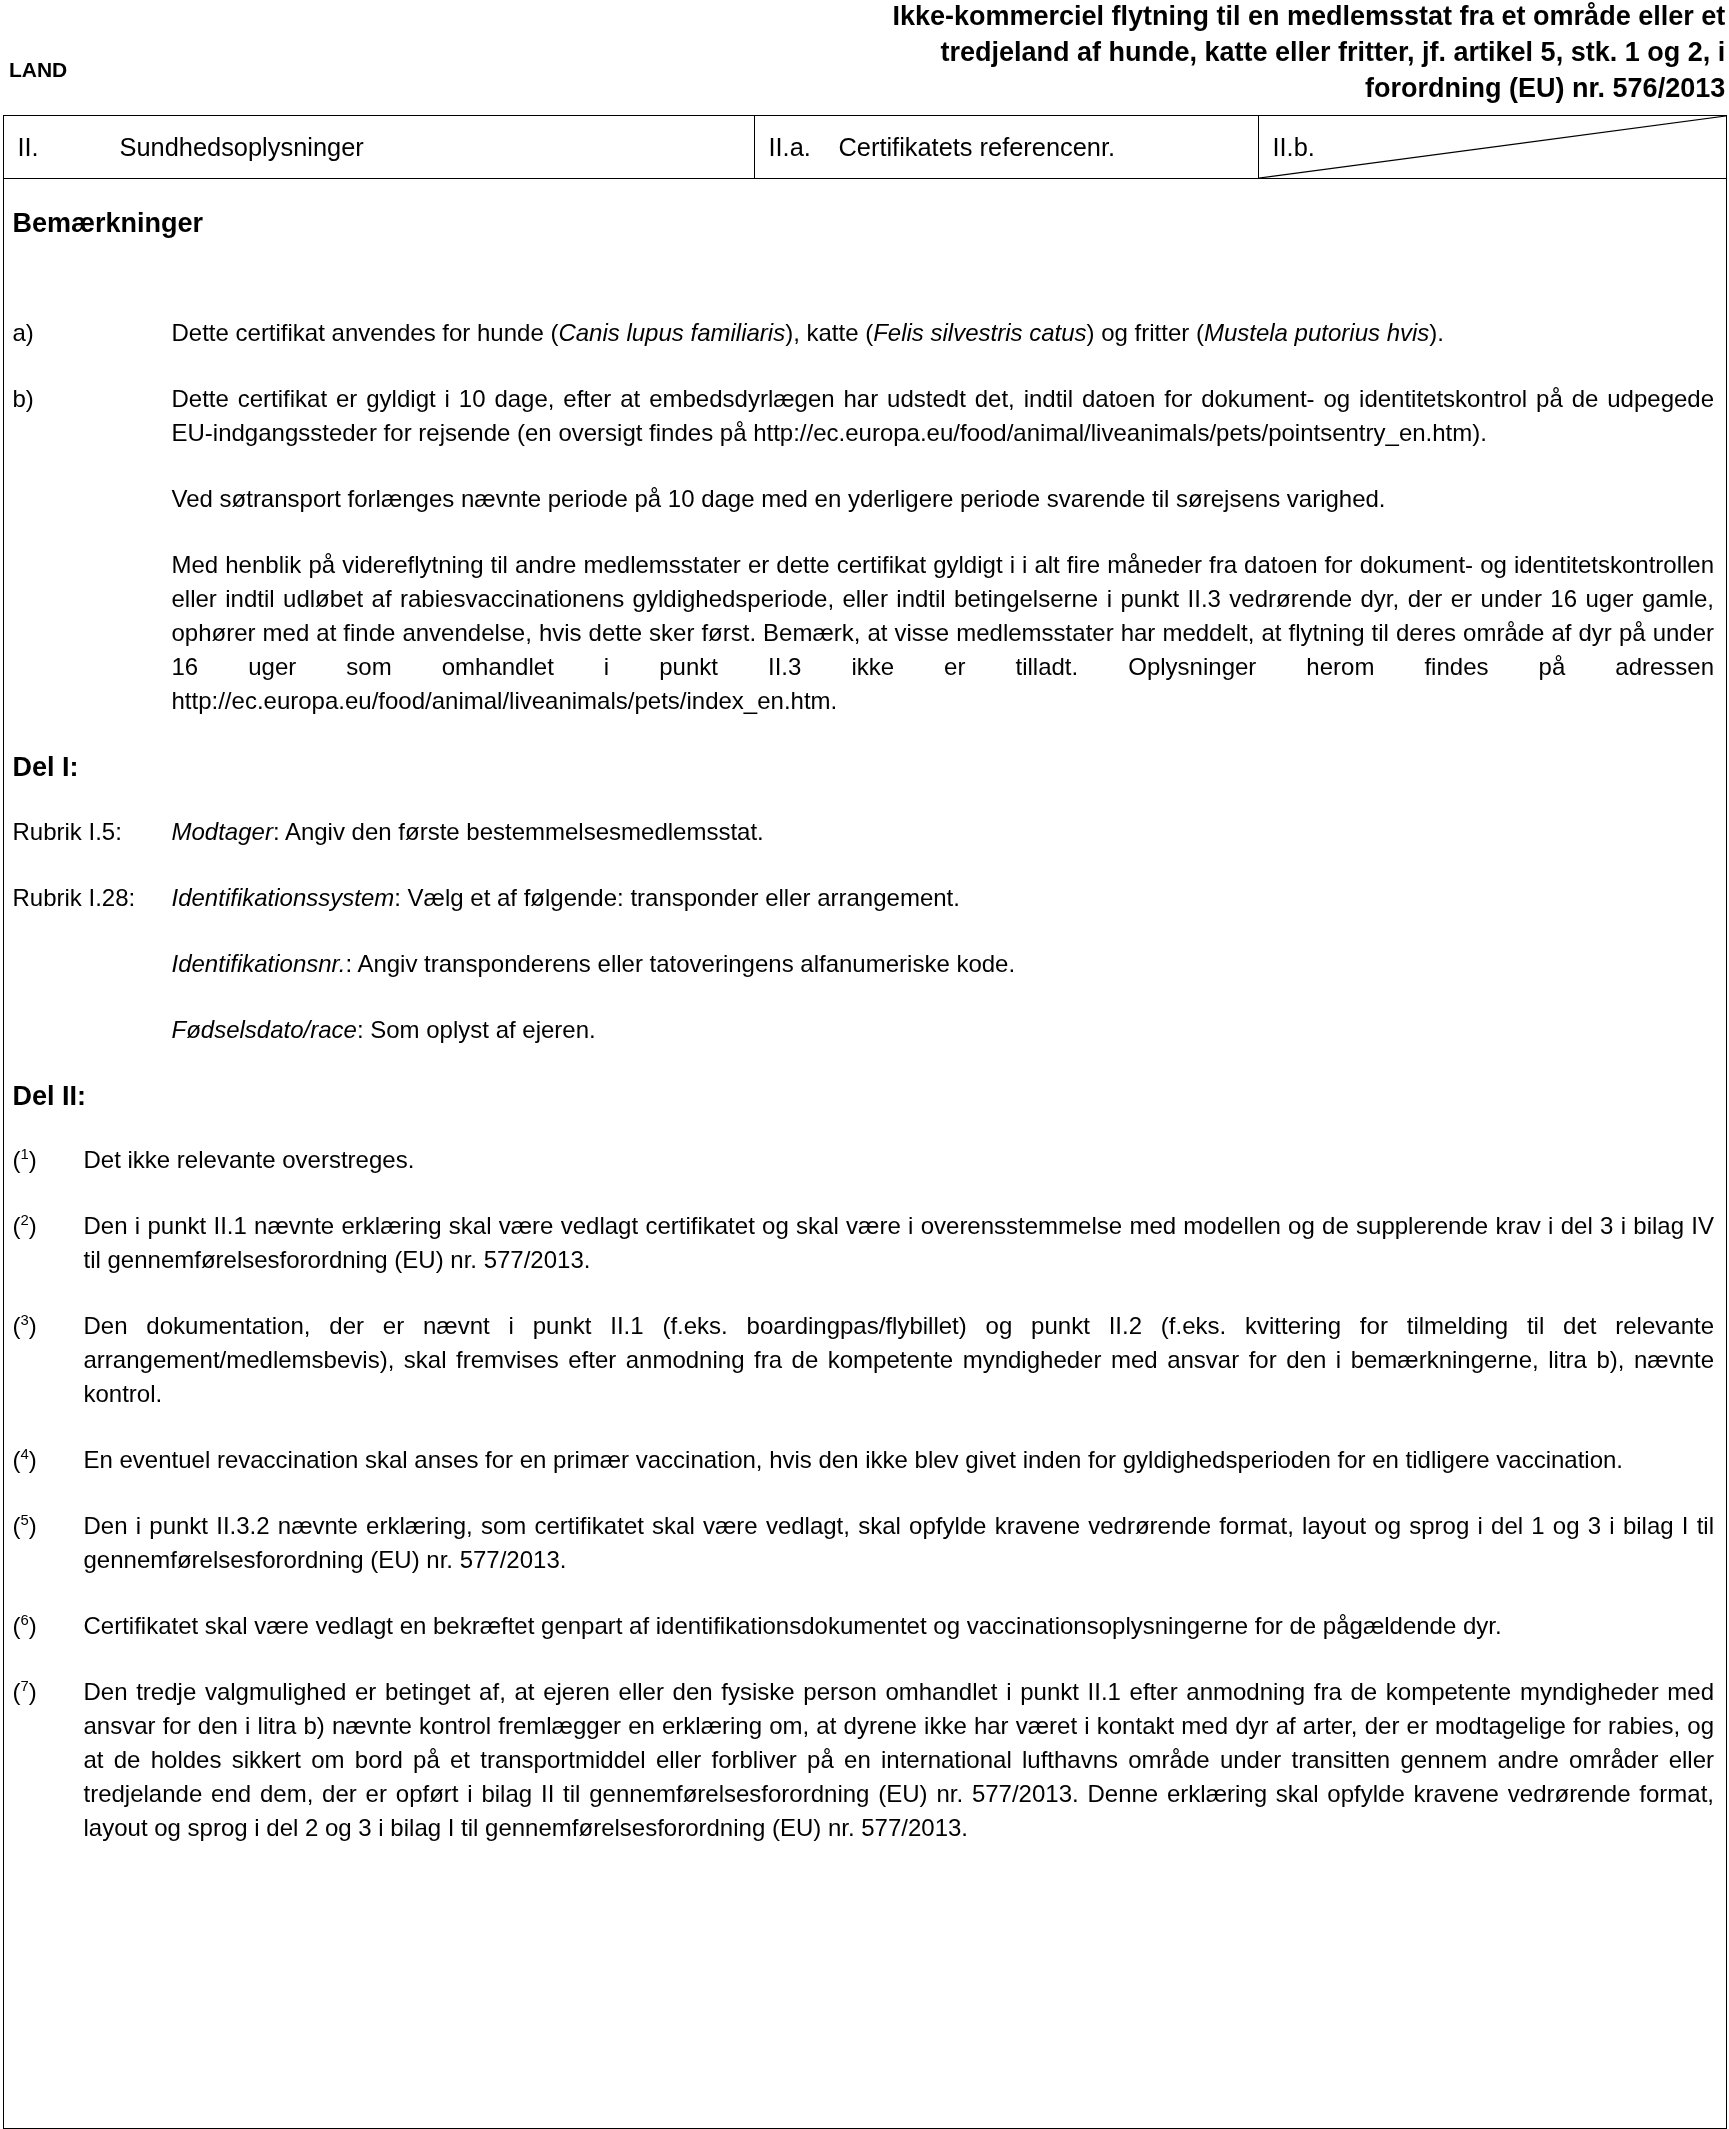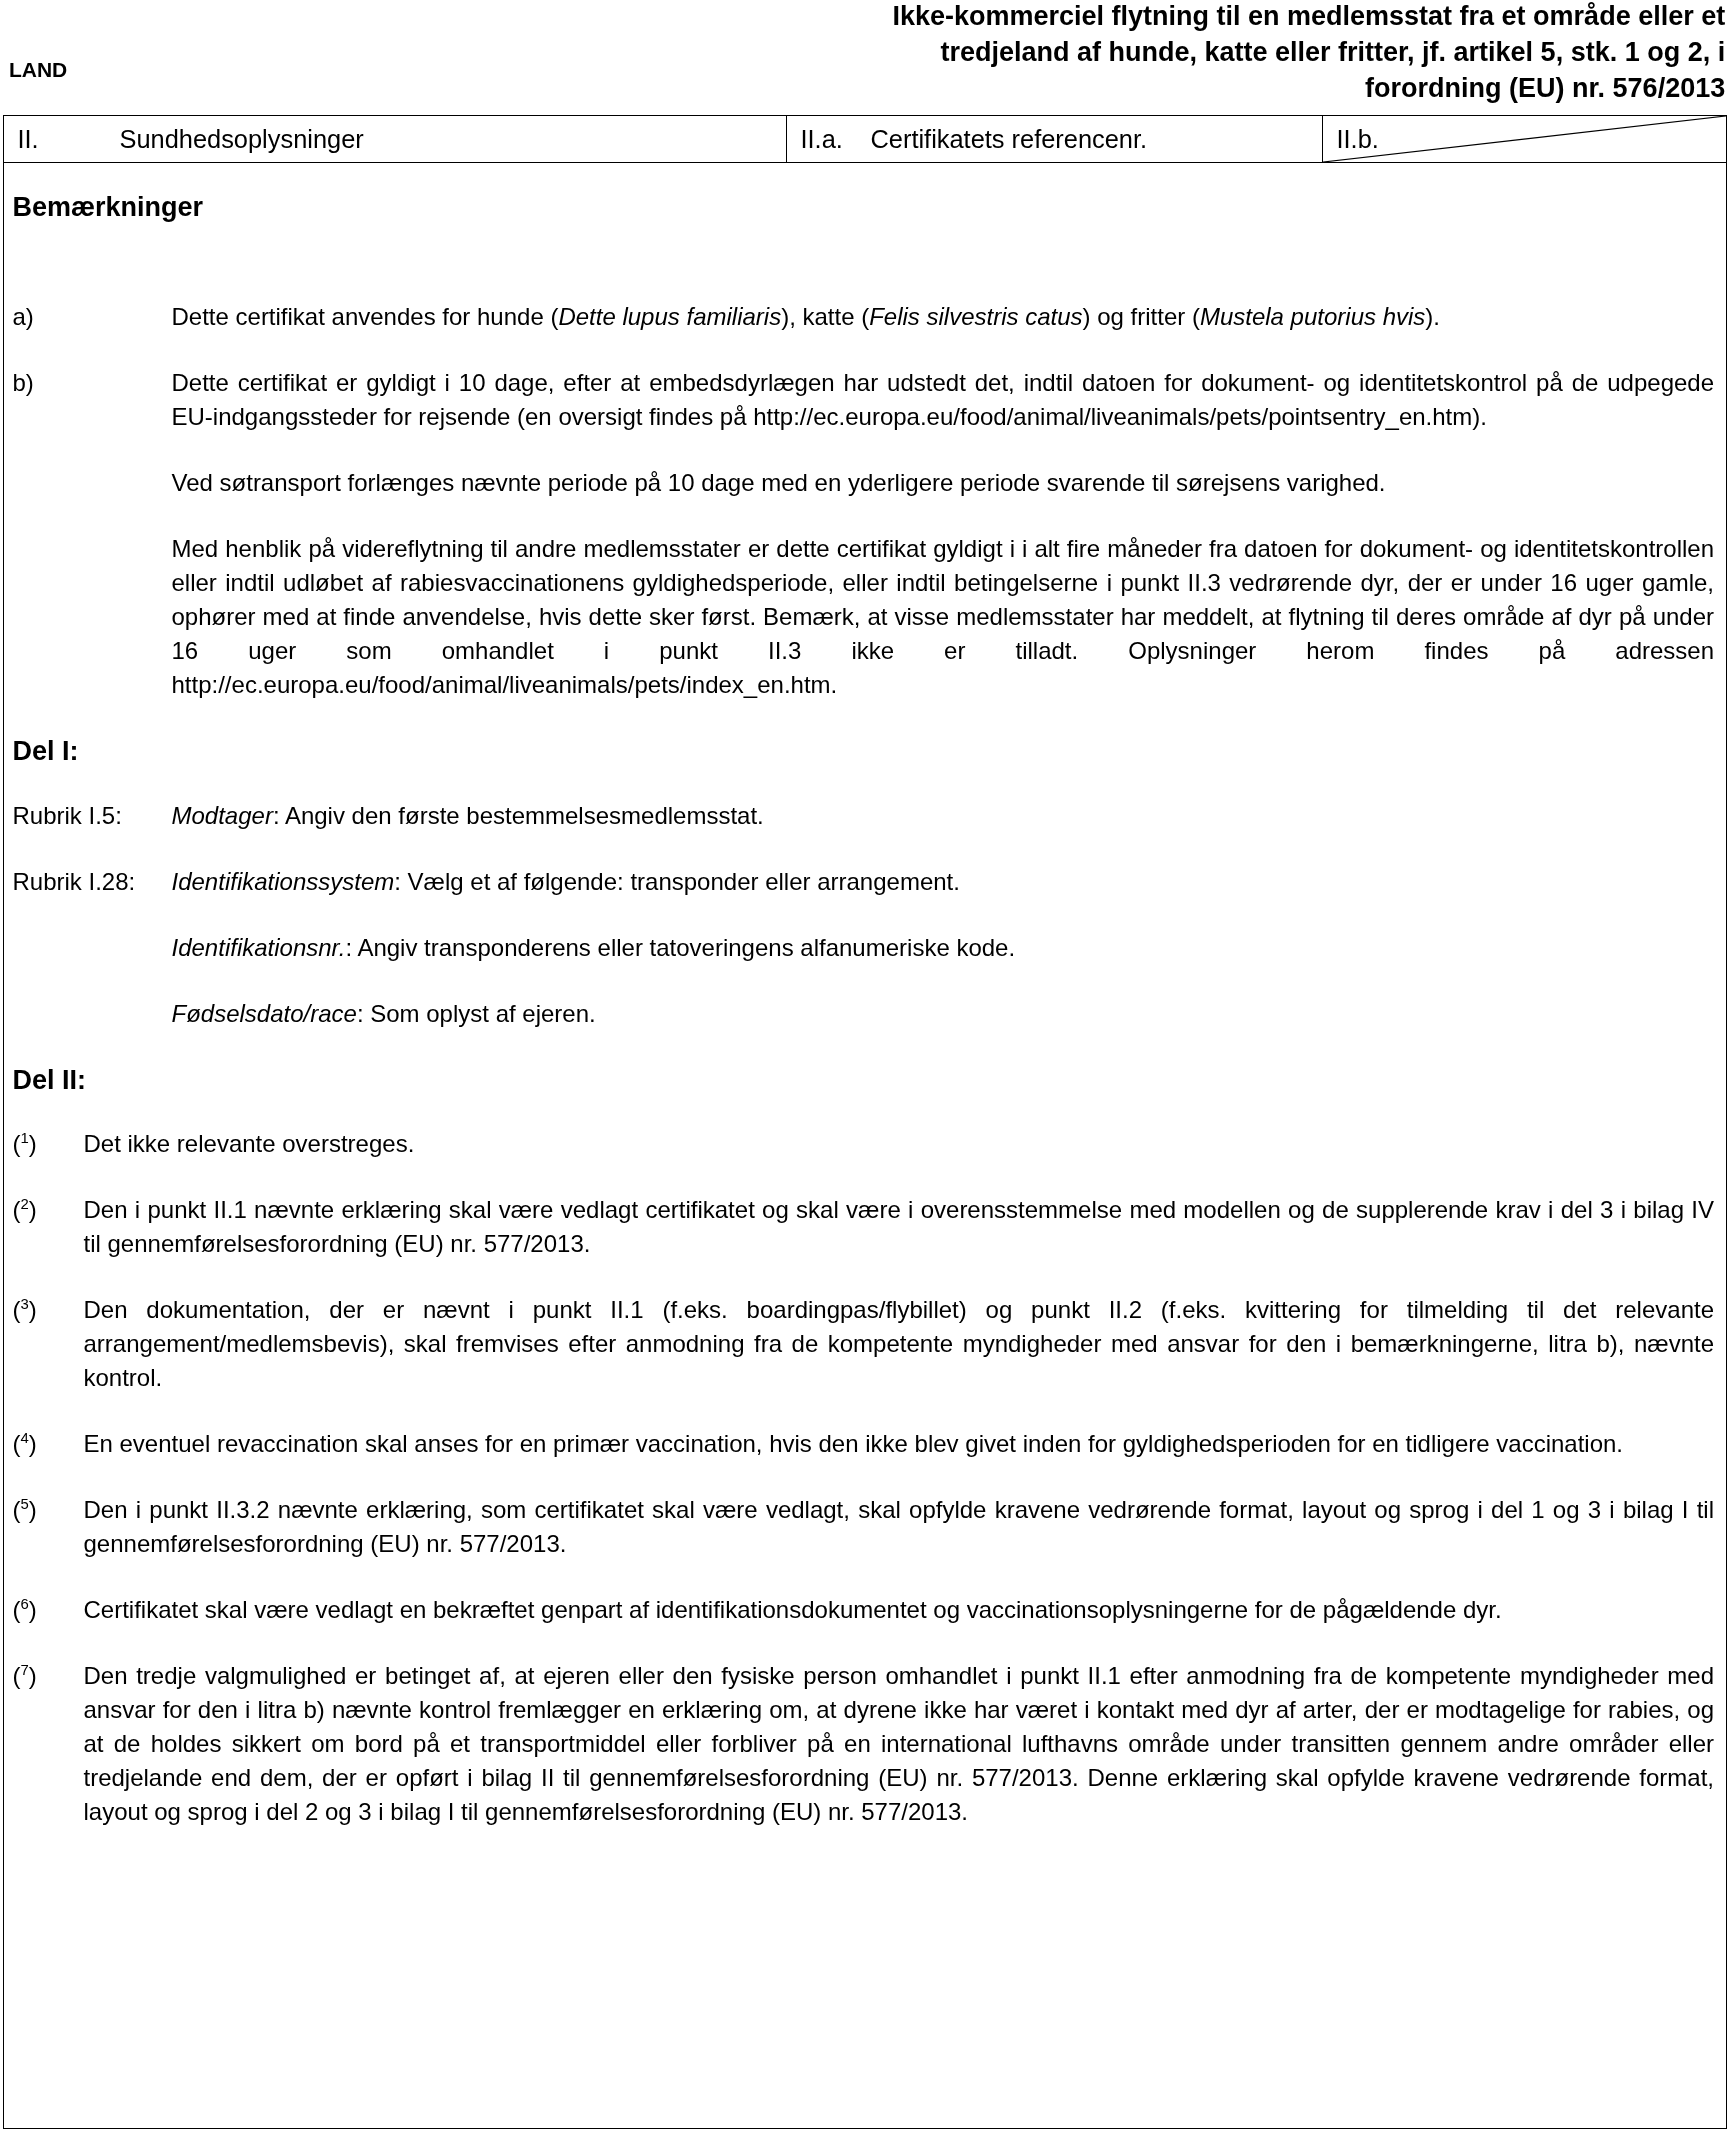--- a/index.html
+++ b/index.html
@@ -21,22 +21,21 @@
     align-items:flex-end;
     padding:3.8px 1.3px 9px 6.4px;
   }
   .country{ font-weight:bold; font-size:21px; line-height:30.5px; margin-bottom:21px; }
   .title-block{ text-align:right; font-weight:bold; font-size:27px; line-height:36px; }
 
   
   .row{
     display:flex;
     border:1.9px solid #000;
-    height:48px;
-    gap:32px;
+    height:64px;
   }
   .cell{ display:flex; align-items:center; padding-left:14px; position:relative; }
   .cell-1{ width:750px; }
   .cell-2{ width:504px; border-left:1.9px solid #000; }
   .cell-3{ flex:1; border-left:1.9px solid #000; }
   .cell .num{ flex:0 0 auto; }
   .cell-1 .num{ width:102px; }
   .cell-2 .num{ width:70px; }
   .cell-3 .num{ width:70px; }
   .cell{ font-size:25.4px; }
@@ -103,21 +102,21 @@
       <span class="num">II.b.</span>
     </div>
   </div>
 
   <div class="box">
 
     <div class="heading bem">Bemærkninger</div>
 
     <div class="item">
       <div>a)</div>
-      <div class="itext"><span>Dette certifikat anvendes for hunde (</span><i>Dette lupus familiaris</i><span>), katte (</span><i>Felis silvestris catus</i><span>) og fritter (</span><i>Mustela putorius hvis</i><span>).</span></div>
+      <div class="itext"><span>Dette certifikat anvendes for hunde (</span><i>Canis lupus familiaris</i><span>), katte (</span><i>Felis silvestris catus</i><span>) og fritter (</span><i>Mustela putorius hvis</i><span>).</span></div>
     </div>
 
     <div class="item">
       <div>b)</div>
       <div class="itext">Dette certifikat er gyldigt i 10 dage, efter at embedsdyrlægen har udstedt det, indtil datoen for dokument- og identitetskontrol på de udpegede EU-indgangssteder for rejsende (en oversigt findes på http://ec.europa.eu/food/animal/liveanimals/pets/pointsentry_en.htm).</div>
     </div>
 
     <div class="item">
       <div></div>
       <div class="itext">Ved søtransport forlænges nævnte periode på 10 dage med en yderligere periode svarende til sørejsens varighed.</div>

